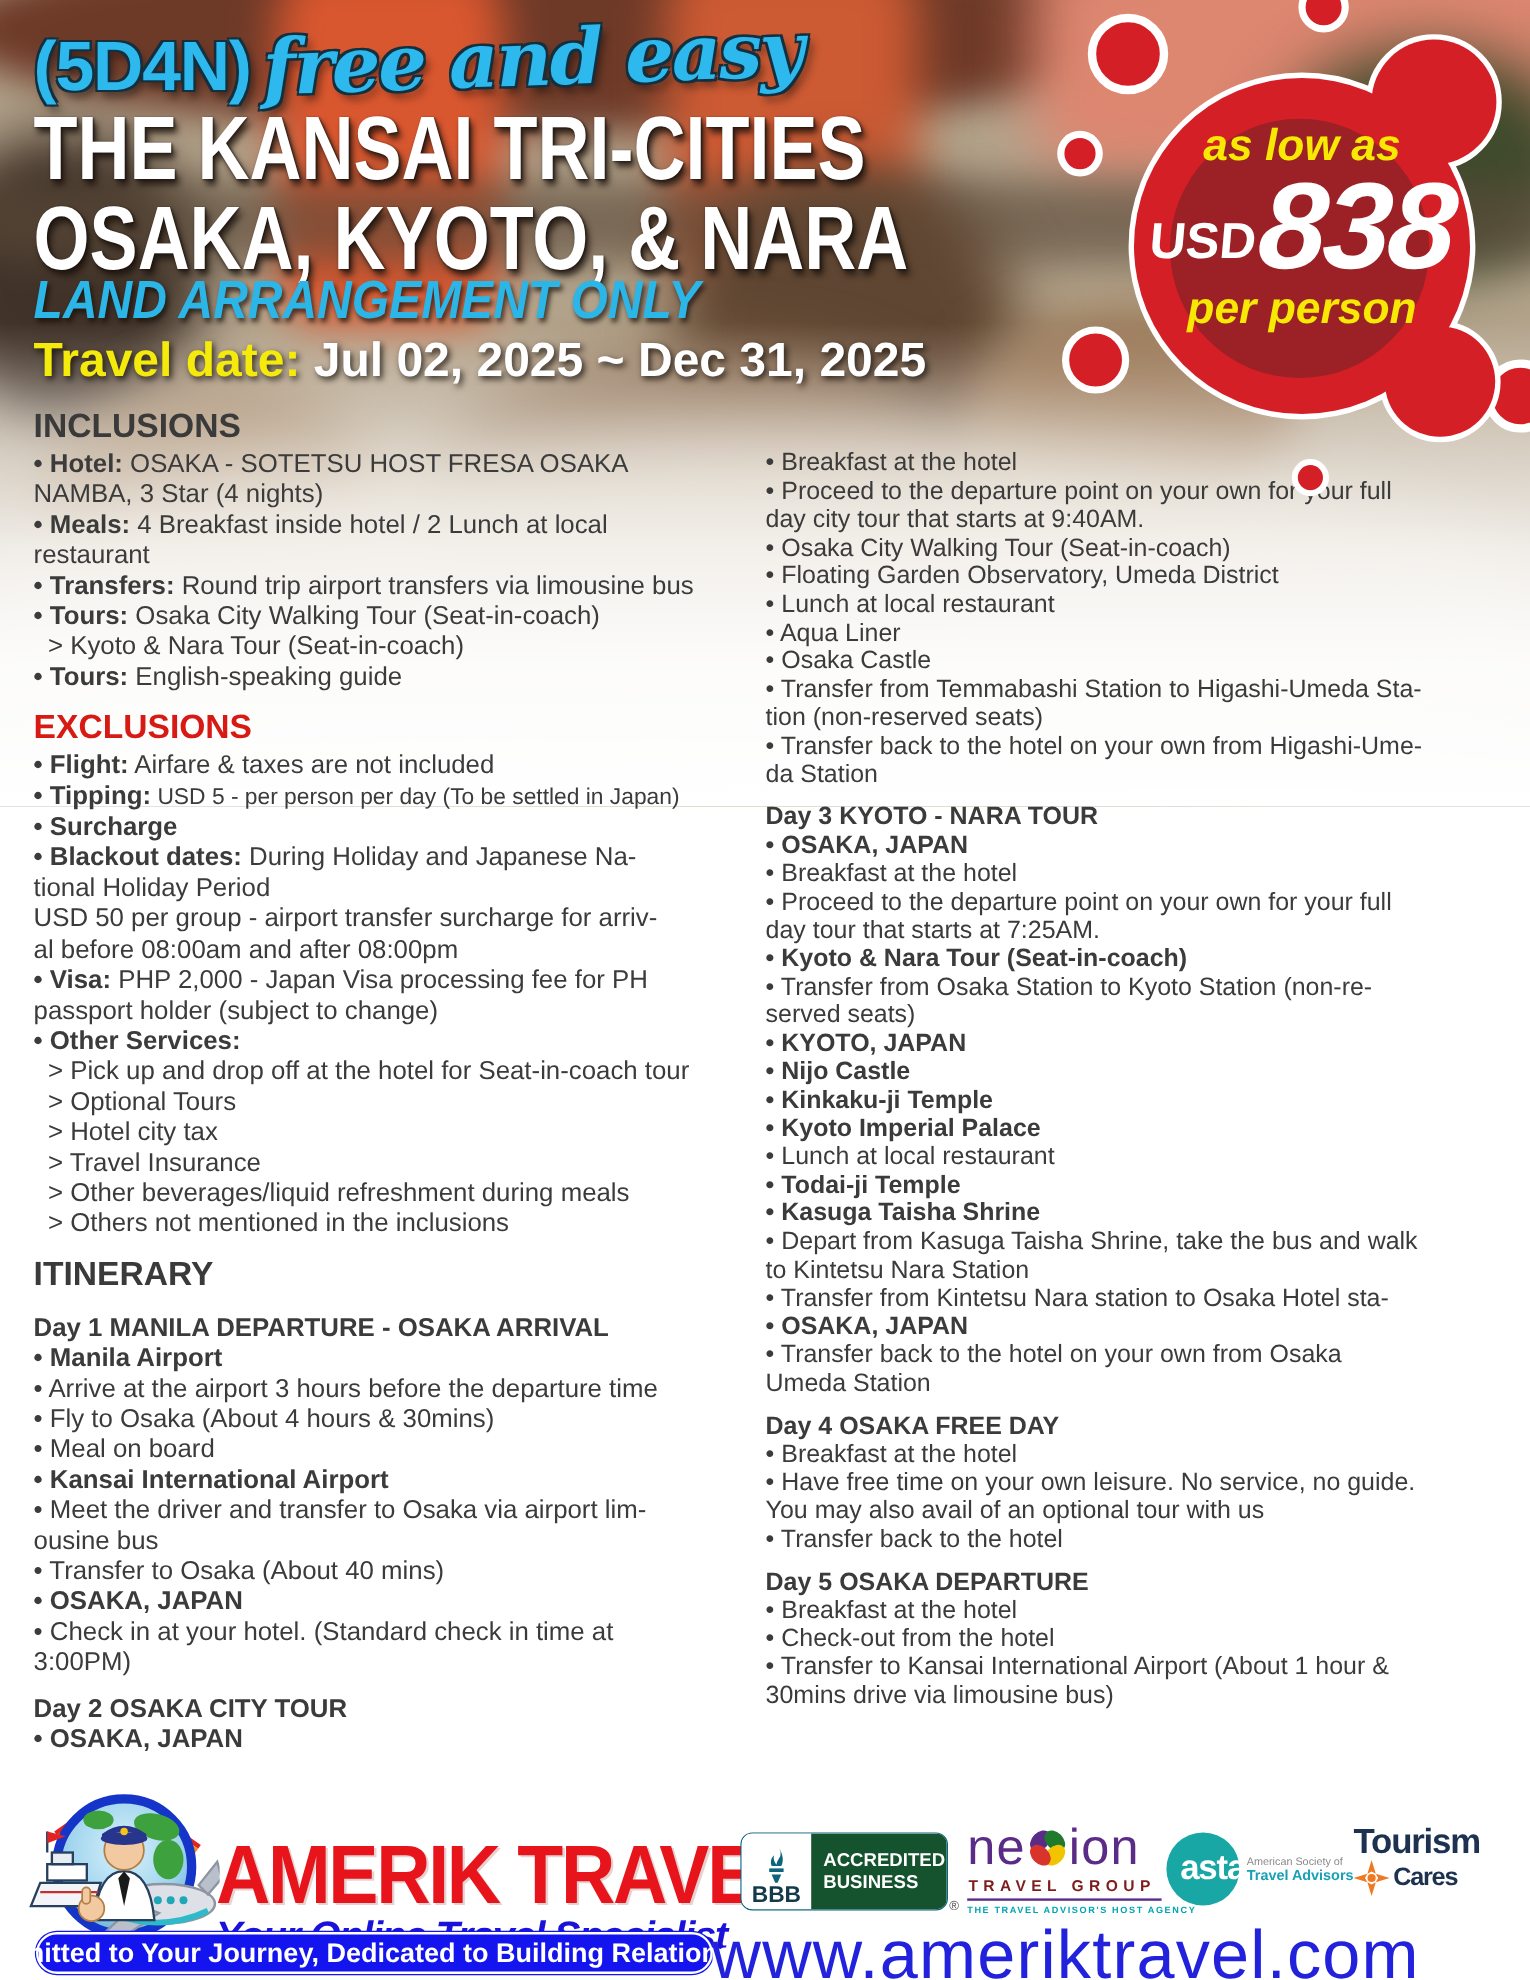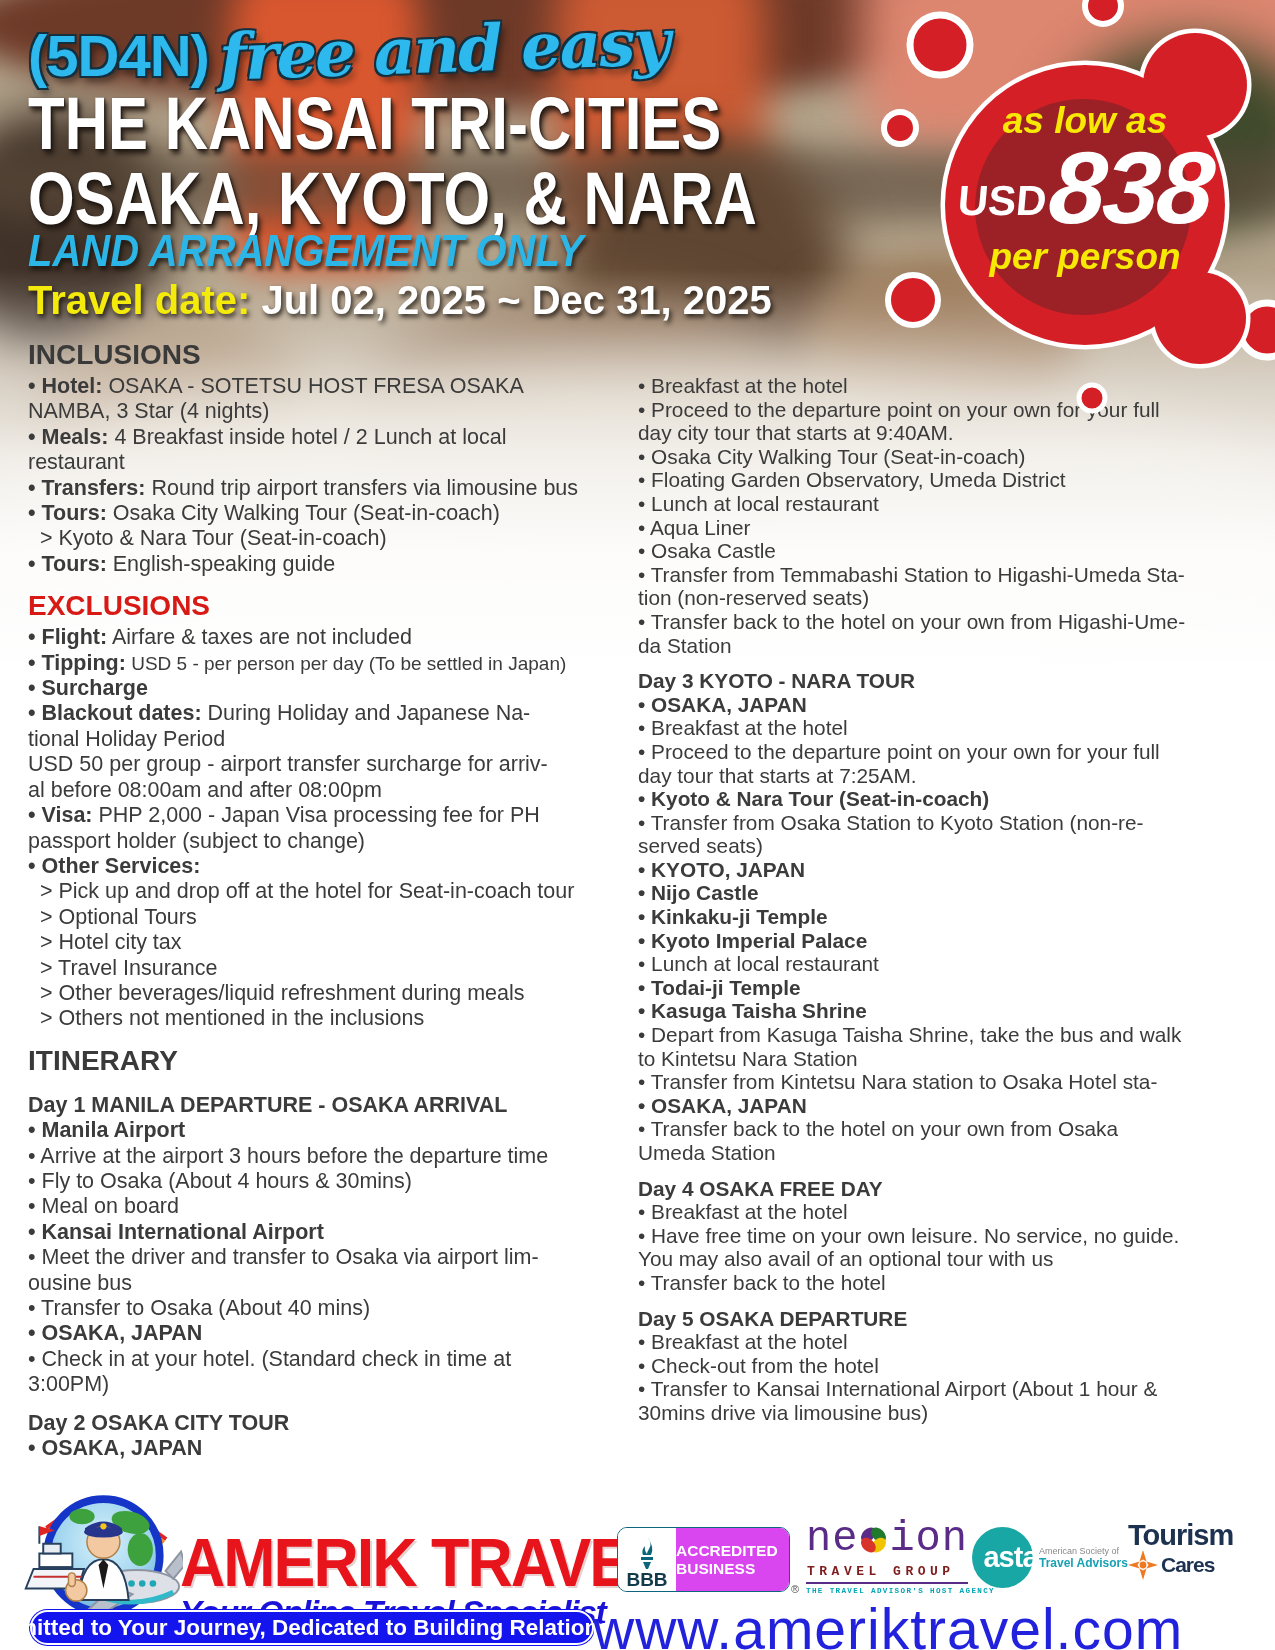--- a/index.html
+++ b/index.html
@@ -71,24 +71,24 @@
   .brand-tag{font-size:33px;font-weight:800;font-style:italic;color:#1b12d9;white-space:nowrap;
     margin-top:-2px;letter-spacing:-1px;}
   .motto{position:absolute;left:30px;top:1610px;width:560px;height:31px;background:#1414ef;
     border:2px solid #fff;border-radius:18px;box-shadow:0 0 0 1px #1414ef;z-index:4;
     display:flex;align-items:center;justify-content:center;}
   .motto span{color:#fff;font-size:22.5px;font-weight:700;white-space:nowrap;}
   .bbb{position:absolute;left:617px;top:1527px;width:171px;height:63px;border-radius:10px;overflow:hidden;
     display:flex;background:#fff;border:1px solid #0d647d;z-index:4;}
   .bbb-left{width:58px;background:#fff;display:flex;flex-direction:column;align-items:center;justify-content:flex-end;padding-bottom:2px;}
   .bbb-acro{font-size:19px;font-weight:800;color:#123a4a;line-height:1;}
-  .bbb-right{flex:1;background:#d946ef;color:#fff;display:flex;flex-direction:column;justify-content:center;}
+  .bbb-right{flex:1;background:#14532d;color:#fff;display:flex;flex-direction:column;justify-content:center;padding-left:10px;}
   .bbb-right div{font-size:15.5px;font-weight:800;line-height:1.15;}
   .bbb-reg{position:absolute;left:791px;top:1583px;font-size:11px;color:#555;z-index:4;}
-  .nexion{position:absolute;left:806px;top:1518px;width:162px;z-index:4;font-family:Liberation Mono, monospace;}
+  .nexion{position:absolute;left:806px;top:1518px;width:162px;z-index:4;}
   .nex-1{display:flex;align-items:center;color:#5b2c87;font-size:42px;font-weight:500;line-height:1;letter-spacing:1px;}
   .nex-2{color:#7f1d1d;font-size:13px;font-weight:600;letter-spacing:4.5px;border-bottom:2px solid #5b2c87;
     padding:4px 0 3px 1px;white-space:nowrap;}
   .nex-3{color:#00a5b5;font-size:7.6px;font-weight:700;letter-spacing:1.35px;padding-top:3px;white-space:nowrap;}
   .asta{position:absolute;left:972px;top:1527px;display:flex;align-items:center;z-index:4;}
   .asta-circ{width:61px;height:61px;border-radius:50%;background:#18a7a5;display:flex;align-items:center;justify-content:center;}
   .asta-circ span{color:#fff;font-size:29px;font-weight:700;letter-spacing:-1px;margin-left:-8px;padding-left:24px;}
   .asta-txt{margin-left:6px;}
   .asta-t1{font-size:9px;color:#8a8a8a;}
   .asta-t2{font-size:12px;font-weight:800;color:#18a0b5;}

